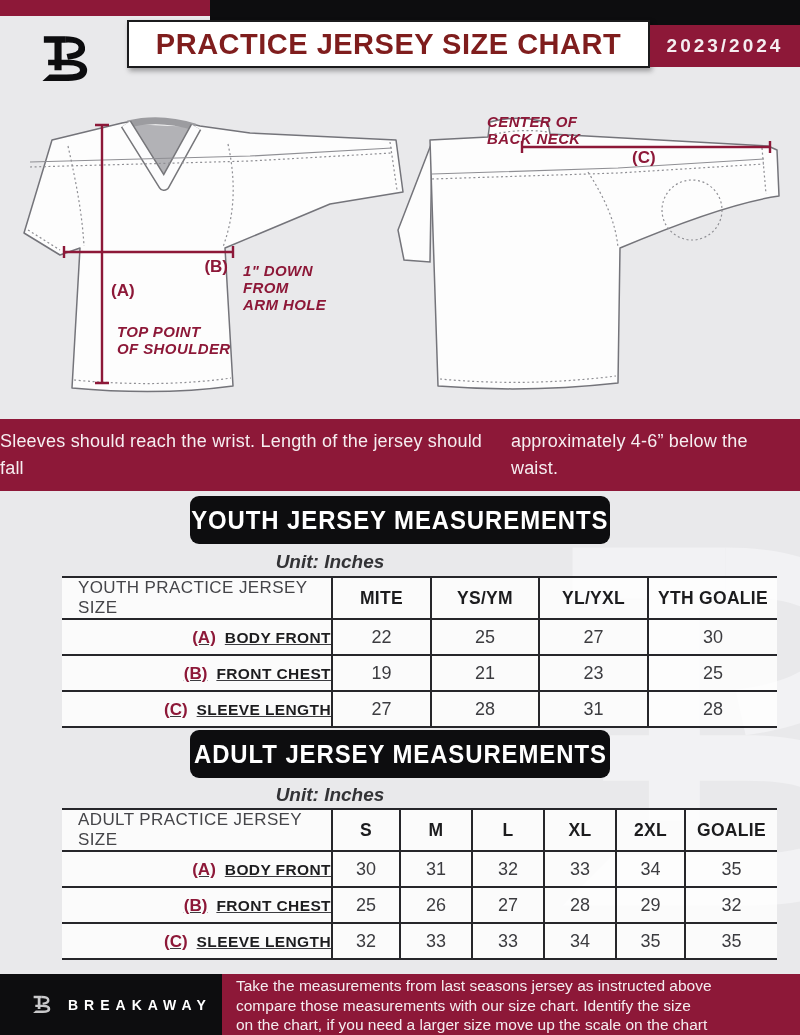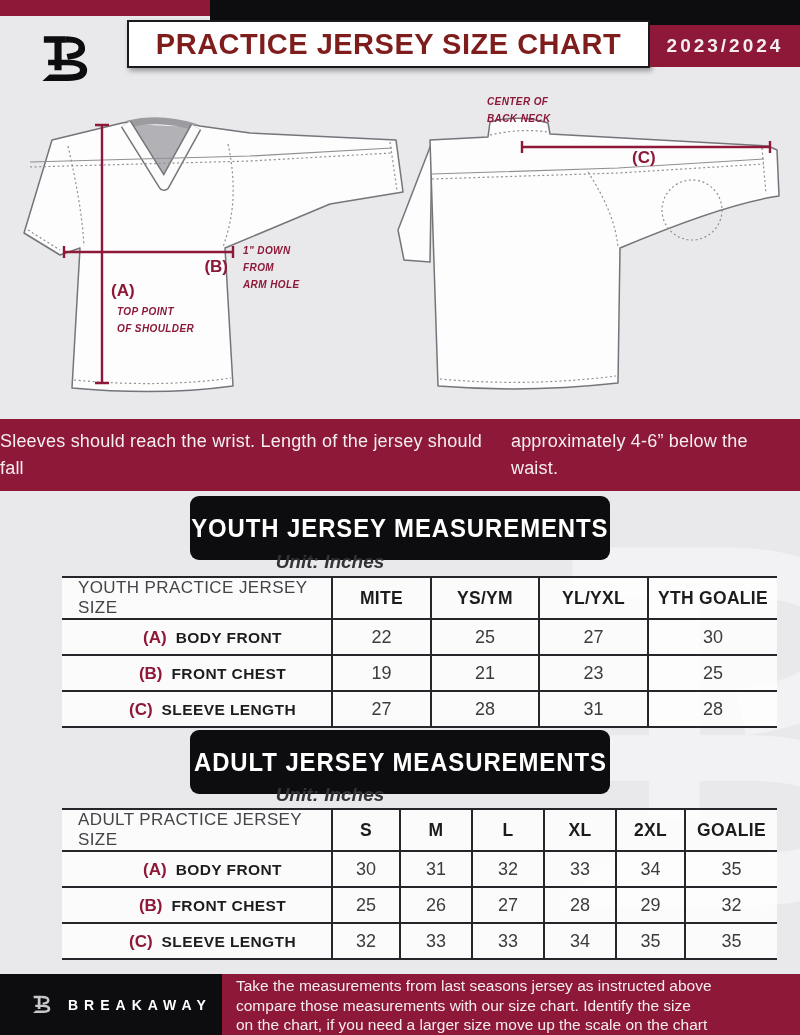--- a/index.html
+++ b/index.html
@@ -17,47 +17,47 @@
   .title-box span { font-size:29px; font-weight:bold; color:#7f1d1d; letter-spacing:.5px; white-space:nowrap; }
   .season-box { position:absolute; left:650px; top:25px; width:150px; height:42px; background:#8d1838;
                 display:flex; align-items:center; justify-content:center; }
   .season-box span { color:#f5edf0; font-weight:bold; font-size:19px; letter-spacing:3px; white-space:nowrap; }
 
   
   .diagram { position:absolute; left:0; top:90px; width:800px; height:330px; }
   .diagram svg { position:absolute; left:0; top:0; }
   .dlabel { position:absolute; color:#8d1838; }
   .dletter { font-weight:bold; font-size:17px; }
-  .ditalic { font-style:italic; font-size:10px; line-height:17px; font-weight:bold; letter-spacing:.4px; }
+  .ditalic { font-style:italic; font-size:15px; line-height:17px; font-weight:bold; letter-spacing:.4px;margin-top:20px; }
 
   
   .notice { position:absolute; left:0; top:419px; width:800px; height:72px; background:#8d1838;
             display:flex; flex-direction:row; align-items:center; justify-content:center; }
   .notice div { color:#f6edf0; font-size:18px; line-height:27px; letter-spacing:.2px; }
 
   
-  .sec-banner { position:absolute; left:190px; width:420px; height:64px; background:#0d0d0f; border-radius:9px;
+  .sec-banner { position:absolute; left:190px; width:420px; height:48px; background:#0d0d0f; border-radius:9px;
                 display:flex; align-items:center; justify-content:center; }
   .sec-banner span { color:#ffffff; font-weight:bold; font-size:26px; letter-spacing:1px;
                      transform:scaleX(.92); white-space:nowrap; }
   .unit { position:absolute; left:0; width:660px; text-align:center; font-style:italic;
           font-size:19px; color:#333336; font-weight:bold; }
 
   
   table.size { position:absolute; left:45px; width:715px; border-collapse:collapse; table-layout:fixed;margin-left:17px; }
   table.size th, table.size td { border-left:2px solid #26262a; background:rgba(255,255,255,.8);
                                  text-align:center; vertical-align:middle; }
   table.size th:first-child, table.size td:first-child { border-left:none; }
   table.size thead tr { border-top:2px solid #26262a; border-bottom:2px solid #26262a; }
   table.size tbody tr { border-bottom:2px solid #26262a; }
   table.size th { height:33px; font-size:17.5px; font-weight:bold; color:#1c1c1e; letter-spacing:.3px; }
   table.size th.lbl { text-align:left; padding-left:16px; font-weight:normal; color:#454549; font-size:17px;
                       letter-spacing:.4px; }
   table.size td { height:36px; font-size:18px; color:#3c3c40; }
-  table.size td.lbl { text-align:center; padding-left:32px; }
+  table.size td.lbl { text-align:right; padding-left:32px;text-decoration:underline; }
   td.lbl .letter { color:#8d1838; font-weight:bold; font-size:17px; margin-right:9px; }
   td.lbl .rowname { color:#1d1d1f; font-weight:bold; font-size:15.5px; letter-spacing:.4px; }
 
   
   .watermark { position:absolute; left:430px; top:468px; width:560px; height:540px; color:#f2f2f4; z-index:0; }
   .zlift { z-index:1; }
 
   
   .footer { position:absolute; left:0; top:974px; width:800px; height:61px; display:flex; z-index:2; }
   .footer-black { width:222px; height:100%; background:#0d0d0f; display:flex; align-items:center;

